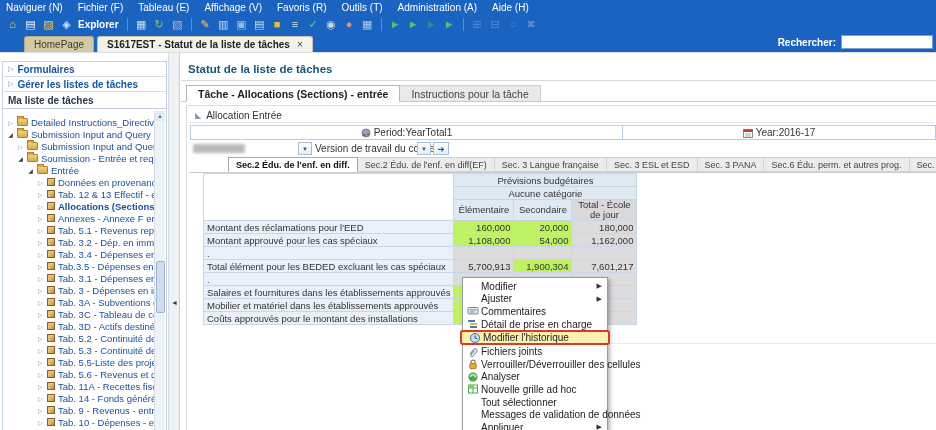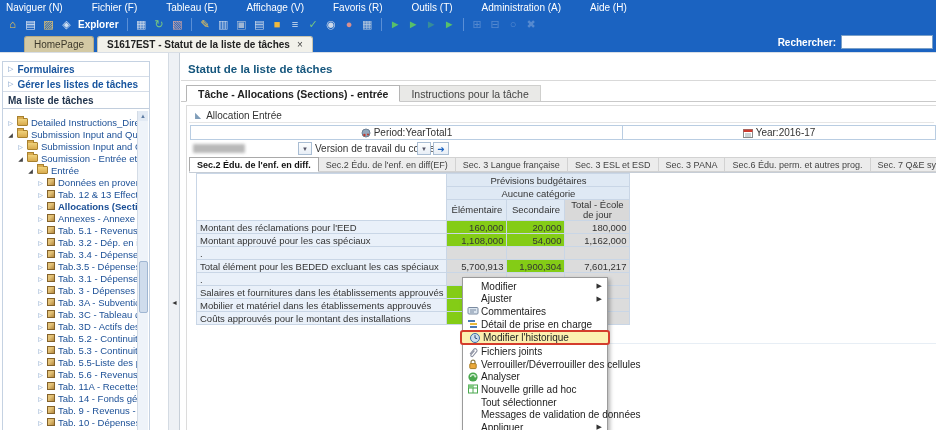--- a/index.html
+++ b/index.html
@@ -2,41 +2,41 @@
 <html><head>
 <meta charset="utf-8">
 <style>
   * { margin:0; padding:0; box-sizing:border-box; }
   html,body { width:936px; height:430px; overflow:hidden; }
   body { font-family:"Liberation Sans","DejaVu Sans",sans-serif; background:#fff; }
   #app { position:relative; width:936px; height:430px; overflow:hidden; background:#fff; }
   .abs { position:absolute; }
 
   
-  .topbar { left:0; top:0; width:936px; height:15px; background:#1b63c1; display:flex; align-items:center; gap:29px; padding-left:6px; }
+  .topbar { left:0; top:0; width:936px; height:15px; background:#1b63c1; display:flex; align-items:center; gap:15px; padding-left:6px; }
   .menu-item { color:#fff; font-size:10px; white-space:nowrap; cursor:default; }
   .toolbar { left:0; top:15px; width:936px; height:18px; background:#1b63c1; display:flex; align-items:center; gap:3px; padding-left:5px; }
   .tbi { width:15px; height:15px; display:inline-flex; align-items:center; justify-content:center; font-size:11px; border-radius:2px; }
   .tbi.dim { opacity:.45; }
   .tb-sep { width:1px; height:13px; background:#5a8fd6; margin:0 3px; }
   .explorer-label { color:#fff; font-size:10px; font-weight:bold; margin:0 2px 0 1px; }
   .tabbar { left:0; top:33px; width:936px; height:19px; background:#1b63c1; display:flex; align-items:flex-end; padding-left:24px; }
   .wtab { height:16px; display:flex; align-items:center; padding:0 9px; font-size:10px; border-radius:3px 3px 0 0; margin-right:3px; white-space:nowrap; }
   .wtab.home { background:#d3c9a4; color:#3d392b; border:1px solid #b6ab86; border-bottom:none; }
   .wtab.active { background:#f2f1ea; color:#222; font-weight:bold; border:1px solid #c9c4ae; border-bottom:none; }
   .wtab .close-x { margin-left:7px; font-weight:normal; color:#444; font-size:10px; }
   .search-wrap { position:absolute; right:3px; top:35px; display:flex; align-items:center; gap:5px; }
   .search-label { color:#fff; font-size:10px; font-weight:bold; }
   .search-input { width:92px; height:14px; border:1px solid #7aa0c8; background:#fff; font-size:10px; }
 
   
   .content { left:0; top:52px; width:936px; height:378px; background:#fff; border-top:1px solid #d8dee6; }
 
   
-  .sidebar { left:2px; top:8px; width:148px; height:370px; border:1px solid #c5d2e2; border-bottom:none; background:#fff; }
+  .sidebar { left:2px; top:8px; width:165px; height:370px; border:1px solid #c5d2e2; border-bottom:none; background:#fff; }
   .acc { height:15px; border-bottom:1px solid #d5dde8; display:flex; align-items:center; gap:4px; padding-left:5px; font-size:10px; font-weight:bold; color:#17549e; background:#fff; cursor:pointer; }
   .acc .acc-arrow { color:#6a8fbf; font-size:7px; }
   .acc.current { color:#23364f; height:17px; border-bottom:1px solid #c2cedd; }
   .tree { position:absolute; left:0; top:49px; right:12px; bottom:0; overflow:hidden; padding-top:5px; }
   .titem { height:12px; display:flex; align-items:center; gap:3px; font-size:9.5px; color:#1b4f96; white-space:nowrap; cursor:pointer; }
   .titem .tw { width:7px; font-size:6px; color:#6a8fbf; text-align:center; flex:none; }
   .titem .tw.exp { color:#444; }
   .titem.sel .tlabel { font-weight:bold; }
   .lv0 { padding-left:4px; } .lv1 { padding-left:14px; } .lv2 { padding-left:24px; } .lv3 { padding-left:34px; }
   .folder { width:11px; height:8px; background:linear-gradient(#f0d27c,#d9ab4e); border:1px solid #a8812f; border-radius:1px; flex:none; position:relative; }
@@ -64,35 +64,35 @@
   .pov-cell { border:1px solid #b9cde2; background:#fff; display:flex; align-items:center; justify-content:center; gap:3px; font-size:10px; color:#333; }
   .pov-period { width:433px; }
   .pov-year { flex:1; border-left:none; }
   .sel-row { position:absolute; left:3px; top:35px; right:0; height:15px; }
   .blur-box { position:absolute; left:3px; top:3px; width:52px; height:9px; background:#b9b9b9; filter:blur(1.5px); border-radius:1px; }
   .dd-btn { position:absolute; width:14px; height:13px; top:1px; border:1px solid #a9bdd3; background:linear-gradient(#fdfefe,#e8eef6); font-size:6px; color:#556; display:flex; align-items:center; justify-content:center; cursor:pointer; }
   .version-label { position:absolute; left:125px; top:2px; font-size:10px; color:#333; }
   .go-btn { position:absolute; left:243px; top:1px; width:16px; height:13px; border:1px solid #a9bdd3; background:linear-gradient(#fdfefe,#e8eef6); color:#1b63c1; font-size:9px; font-weight:bold; display:flex; align-items:center; justify-content:center; cursor:pointer; }
   .sheet-tabs { position:absolute; left:2px; top:51px; right:0; height:16px; display:flex; align-items:flex-end; border-bottom:1px solid #c6cdd6; }
   .stab { height:15px; display:flex; align-items:center; padding:0 7px; font-size:9px; color:#444; background:#ececec; border:1px solid #d2d2d2; border-left:none; white-space:nowrap; cursor:pointer; }
-  .stab.first { border-left:1px solid #d2d2d2; }
+  .stab.first { border-left:1px solid #d2d2d2;margin-left:39px; }
   .stab.active { background:#fff; font-weight:bold; color:#111; border:1px solid #a9a9a9; border-bottom:1px solid #fff; }
   .faint-line { position:absolute; border-bottom:1px solid #e7eef5; }
 
   
   .grid { position:absolute; left:9px; top:67px; }
-  table.g { border-collapse:collapse; font-size:9.5px; color:#333; }
+  table.g { border-collapse:collapse; font-size:9.5px; color:#333;margin-left:7px; }
   table.g td { border:1px solid #c9d6e6; padding:0 3px; height:13px; }
   td.corner { background:#fff; width:173px; }
   td.hgroup { background:#dfe9f4; text-align:center; height:12px; font-size:9.5px; }
   td.colh { background:#dfe9f4; text-align:center; height:20px; line-height:10px; }
   td.colh.gray { background:#d9d9d9; }
   td.lbl { background:#e9f0f9; width:173px; white-space:nowrap; overflow:hidden; }
   td.num { text-align:right; }
-  td.w { background:#84cc16; } td.g2 { background:#dcdcdc; }
+  td.w { background:#bef264; } td.g2 { background:#dcdcdc; }
   td.selcell { background:#5798a0; border:1px solid #44767d; color:#1d2b2d; text-align:right; padding-right:26px; }
   .c1 { width:60px; } .c2 { width:58px; } .c3 { width:65px; }
 
   
   .cmenu { position:absolute; left:462px; top:277px; width:146px; background:#fff; border:1px solid #9b9b9b; box-shadow:2px 2px 4px rgba(0,0,0,.3); padding:2px 0; z-index:10; }
   .cm-item { display:flex; align-items:center; height:12.6px; padding:0 5px 0 4px; font-size:10px; color:#222; cursor:pointer; white-space:nowrap; }
   .cm-ic { width:14px; flex:none; display:inline-flex; align-items:center; }
   .cm-arrow { margin-left:auto; font-size:7px; color:#333; }
   .cm-item.hl { background:#fcf0b0; border:2px solid #d43c2c; border-radius:3px; margin:0 -3px; height:15px; padding-left:7px; }
 </style>

